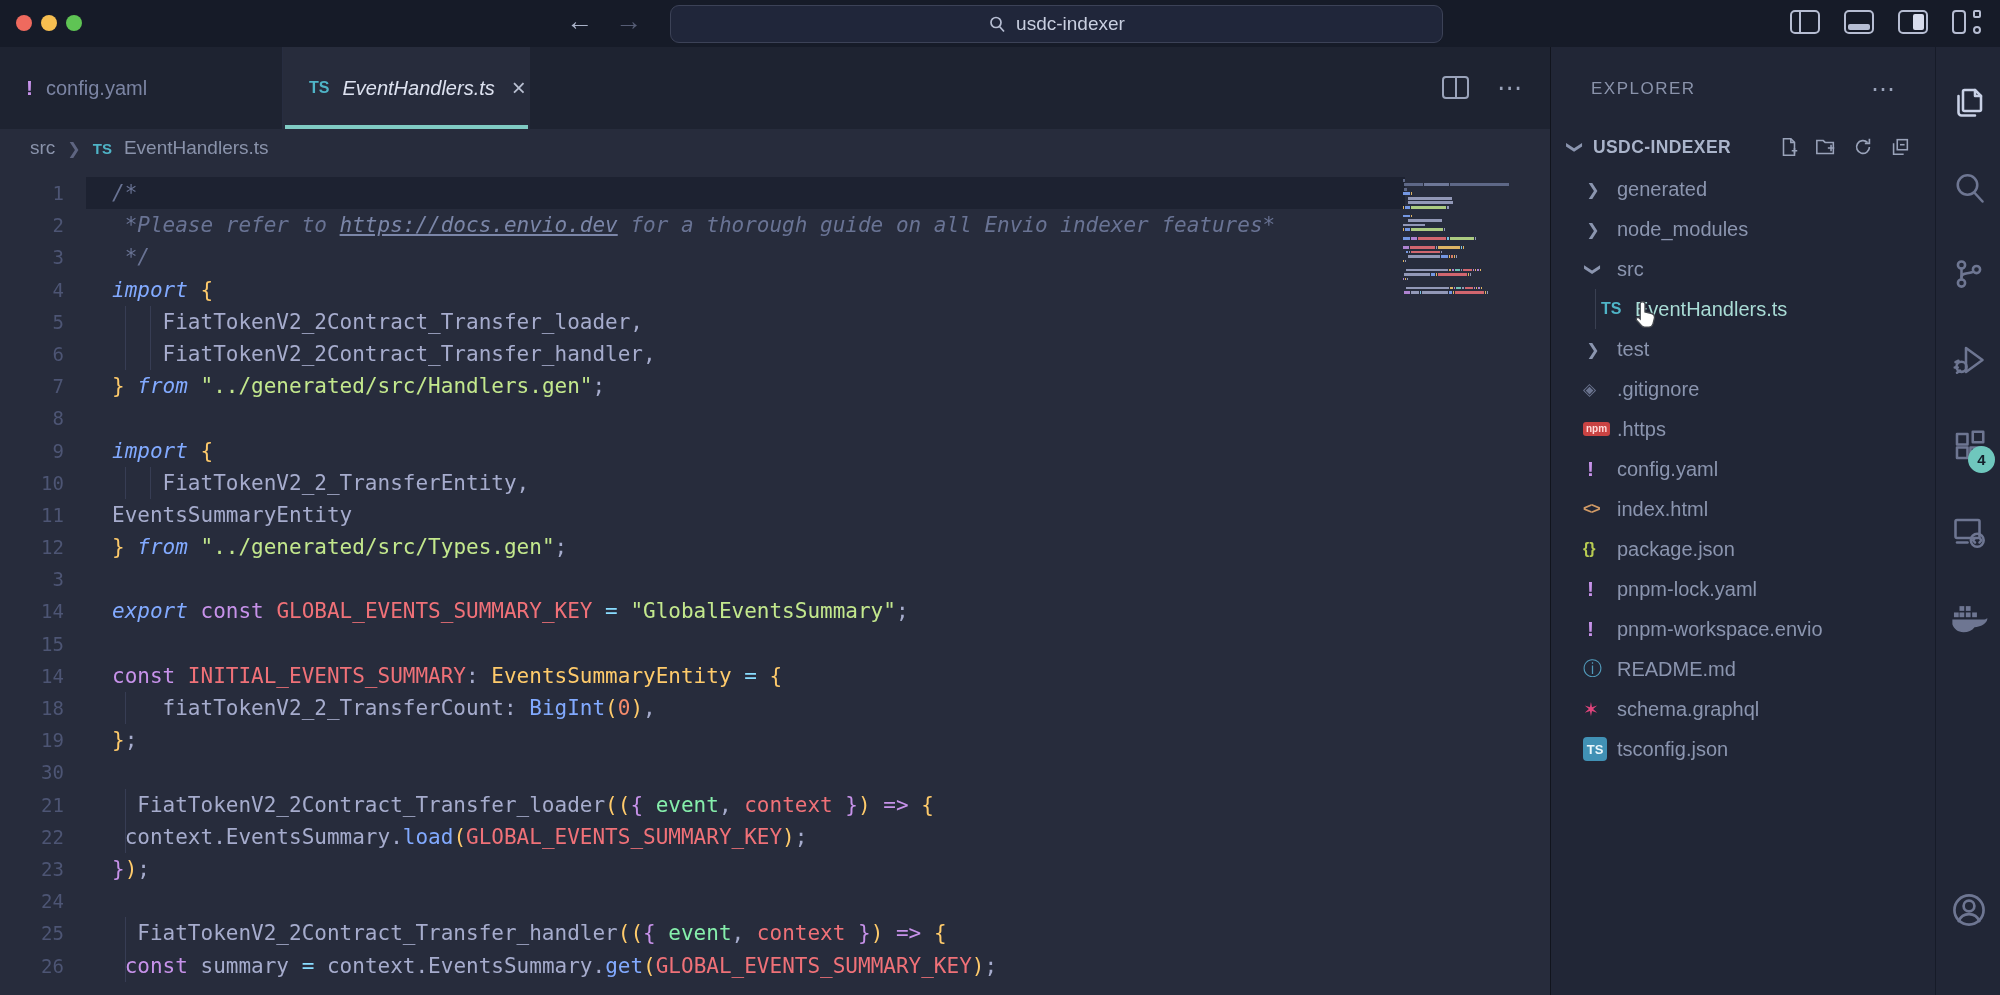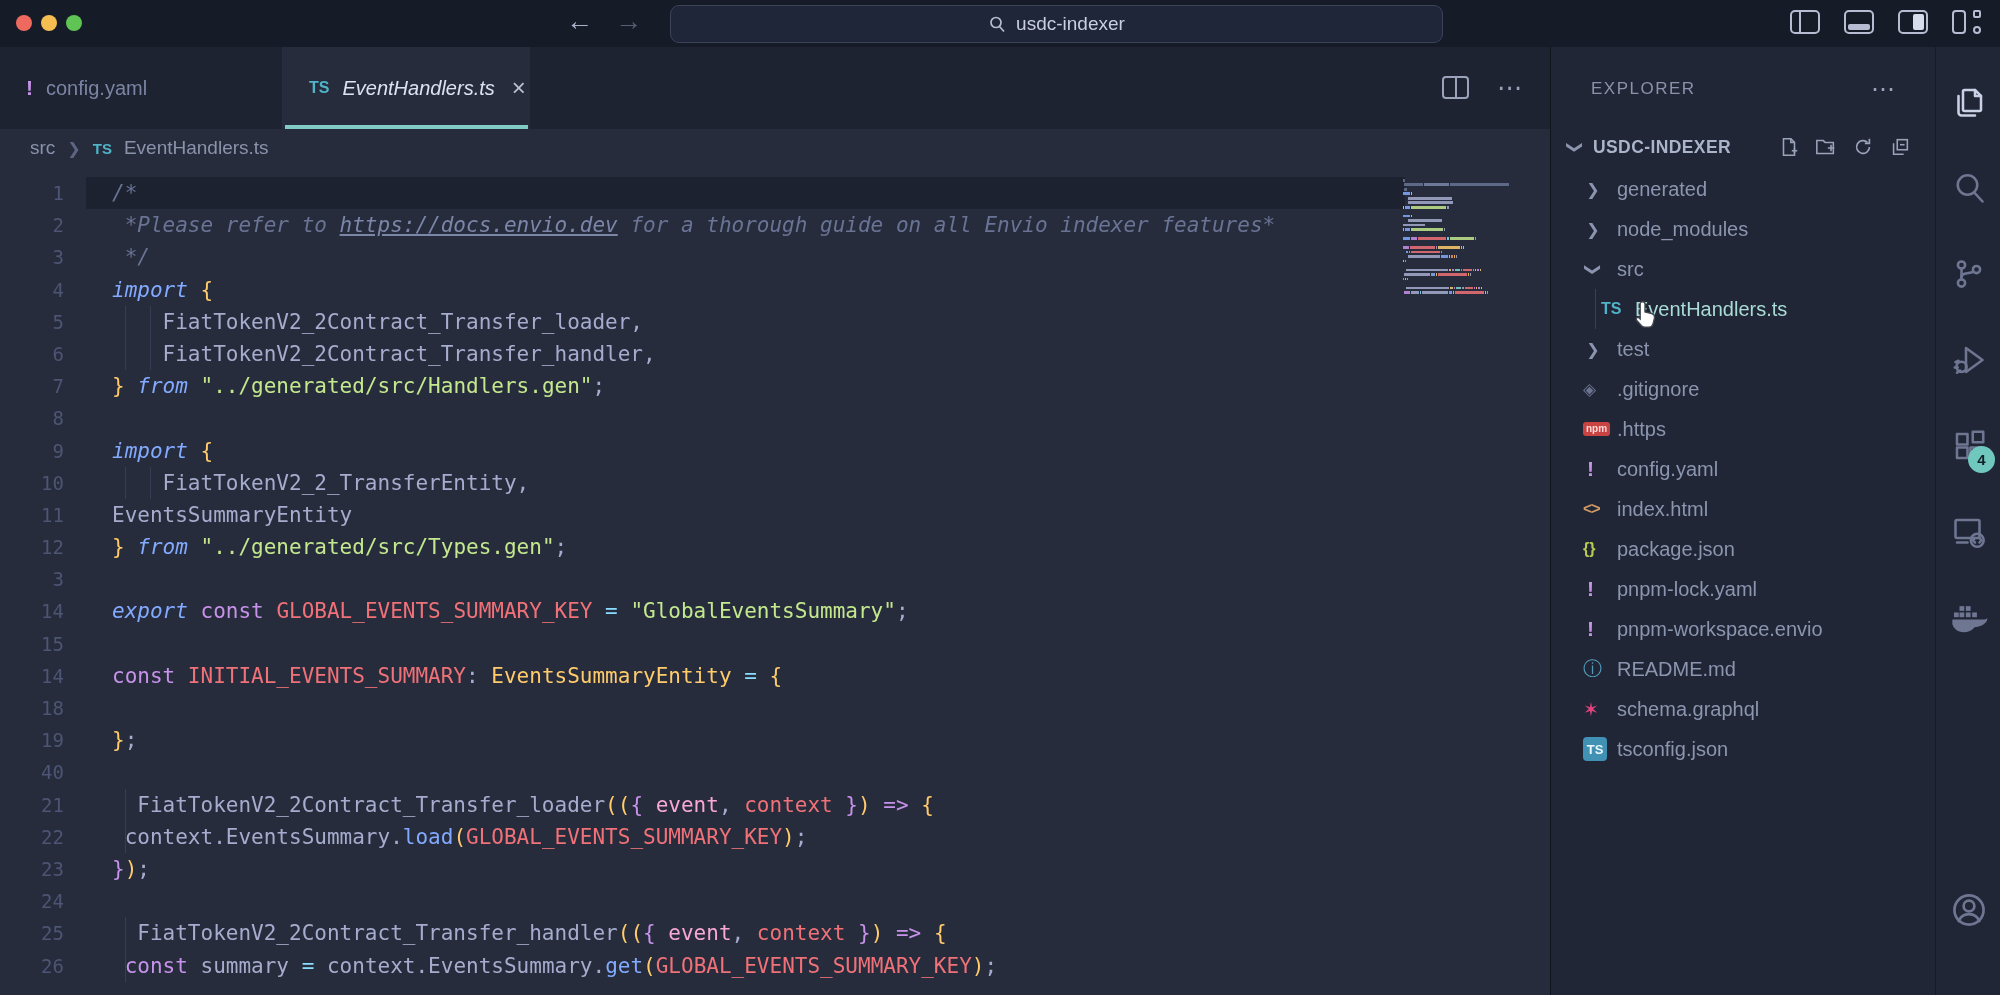--- a/index.html
+++ b/index.html
@@ -56,21 +56,21 @@
   .tk-kw1{color:#82aaff;font-style:italic}
   .tk-kw2{color:#c792ea}
   .tk-pn1{color:#ffcb6b}
   .tk-pn2{color:#c792ea}
   .tk-id{color:#a6accd}
   .tk-str{color:#c3e88d}
   .tk-cnst{color:#f07178}
   .tk-type{color:#ffcb6b}
   .tk-prop{color:#82aaff}
   .tk-num{color:#f78c6c}
-  .tk-teal{color:#f9a8d4}
+  .tk-teal{color:#86efac}
   .tk-op{color:#89ddff}
   .tk-fn{color:#82aaff}
   .minimap{position:absolute;top:12px;right:35px;width:112px}
   .mm-line{height:2.6px;margin-bottom:1.9px;display:flex}
   .mm-line i{height:100%;display:block;margin-right:1px;opacity:.85}
   
   .sidebar{position:absolute;left:1550px;top:47px;width:385px;height:948px;background:#212636;
            border-left:1px solid #11141d;box-sizing:border-box}
   .sb-header{height:72px;display:flex;align-items:center;justify-content:space-between;
              padding:6px 38px 0 40px;color:#8a93ab;font-size:17px;letter-spacing:1.5px}
@@ -178,23 +178,23 @@
         <div class="line"><span class="gutter">7</span><span class="ltext"><span class="tk-pn1">}</span><span class="tk-kw1"> from </span><span class="tk-str">"../generated/src/Handlers.gen"</span><span class="tk-id">;</span></span></div>
         <div class="line"><span class="gutter">8</span><span class="ltext"></span></div>
         <div class="line"><span class="gutter">9</span><span class="ltext"><span class="tk-kw1">import </span><span class="tk-pn1">{</span></span></div>
         <div class="line"><span class="gutter">10</span><span class="ltext"><i class="guide" style="left: 12.6px;"></i><i class="guide" style="left: 37.8px;"></i><span class="tk-id">    FiatTokenV2_2_TransferEntity,</span></span></div>
         <div class="line"><span class="gutter">11</span><span class="ltext"><span class="tk-id">EventsSummaryEntity</span></span></div>
         <div class="line"><span class="gutter">12</span><span class="ltext"><span class="tk-pn1">}</span><span class="tk-kw1"> from </span><span class="tk-str">"../generated/src/Types.gen"</span><span class="tk-id">;</span></span></div>
         <div class="line"><span class="gutter">3</span><span class="ltext"></span></div>
         <div class="line"><span class="gutter">14</span><span class="ltext"><span class="tk-kw1">export </span><span class="tk-kw2">const </span><span class="tk-cnst">GLOBAL_EVENTS_SUMMARY_KEY</span><span class="tk-op"> = </span><span class="tk-str">"GlobalEventsSummary"</span><span class="tk-id">;</span></span></div>
         <div class="line"><span class="gutter">15</span><span class="ltext"></span></div>
         <div class="line"><span class="gutter">14</span><span class="ltext"><span class="tk-kw2">const </span><span class="tk-cnst">INITIAL_EVENTS_SUMMARY</span><span class="tk-id">: </span><span class="tk-type">EventsSummaryEntity</span><span class="tk-op"> = </span><span class="tk-pn1">{</span></span></div>
-        <div class="line"><span class="gutter">18</span></div>
+        <div class="line"><span class="gutter">18</span><span class="ltext"><i class="guide" style="left: 12.6px;"></i><span class="tk-id">    fiatTokenV2_2_TransferCount: </span><span class="tk-fn">BigInt</span><span class="tk-pn1">(</span><span class="tk-num">0</span><span class="tk-pn1">)</span><span class="tk-id">,</span></span></div>
         <div class="line"><span class="gutter">19</span><span class="ltext"><span class="tk-pn1">}</span><span class="tk-id">;</span></span></div>
-        <div class="line"><span class="gutter">40</span><span class="ltext"></span></div>
+        <div class="line"><span class="gutter">30</span><span class="ltext"></span></div>
         <div class="line"><span class="gutter">21</span><span class="ltext"><i class="guide" style="left: 12.6px;"></i><span class="tk-id">  FiatTokenV2_2Contract_Transfer_loader</span><span class="tk-pn1">((</span><span class="tk-pn2">{</span><span class="tk-teal"> event</span><span class="tk-id">, </span><span class="tk-cnst">context</span><span class="tk-pn2"> }</span><span class="tk-pn1">)</span><span class="tk-pn2"> =&gt; </span><span class="tk-pn1">{</span></span></div>
         <div class="line"><span class="gutter">22</span><span class="ltext"><i class="guide" style="left: 12.6px;"></i><span class="tk-id"> context.EventsSummary.</span><span class="tk-fn">load</span><span class="tk-pn1">(</span><span class="tk-cnst">GLOBAL_EVENTS_SUMMARY_KEY</span><span class="tk-pn1">)</span><span class="tk-id">;</span></span></div>
         <div class="line"><span class="gutter">23</span><span class="ltext"><span class="tk-pn2">}</span><span class="tk-pn1">)</span><span class="tk-id">;</span></span></div>
         <div class="line"><span class="gutter">24</span><span class="ltext"></span></div>
         <div class="line"><span class="gutter">25</span><span class="ltext"><i class="guide" style="left: 12.6px;"></i><span class="tk-id">  FiatTokenV2_2Contract_Transfer_handler</span><span class="tk-pn1">((</span><span class="tk-pn2">{</span><span class="tk-teal"> event</span><span class="tk-id">, </span><span class="tk-cnst">context</span><span class="tk-pn2"> }</span><span class="tk-pn1">)</span><span class="tk-pn2"> =&gt; </span><span class="tk-pn1">{</span></span></div>
         <div class="line"><span class="gutter">26</span><span class="ltext"><i class="guide" style="left: 12.6px;"></i><span class="tk-kw2"> const </span><span class="tk-id">summary</span><span class="tk-op"> = </span><span class="tk-id">context.EventsSummary.</span><span class="tk-fn">get</span><span class="tk-pn1">(</span><span class="tk-cnst">GLOBAL_EVENTS_SUMMARY_KEY</span><span class="tk-pn1">)</span><span class="tk-id">;</span></span></div>
       </div>
     <div class="minimap">
         <div class="mm-line" style="padding-left: 0px;">
           <i style="width: 2.3px; background: rgb(105, 115, 148);"></i>

